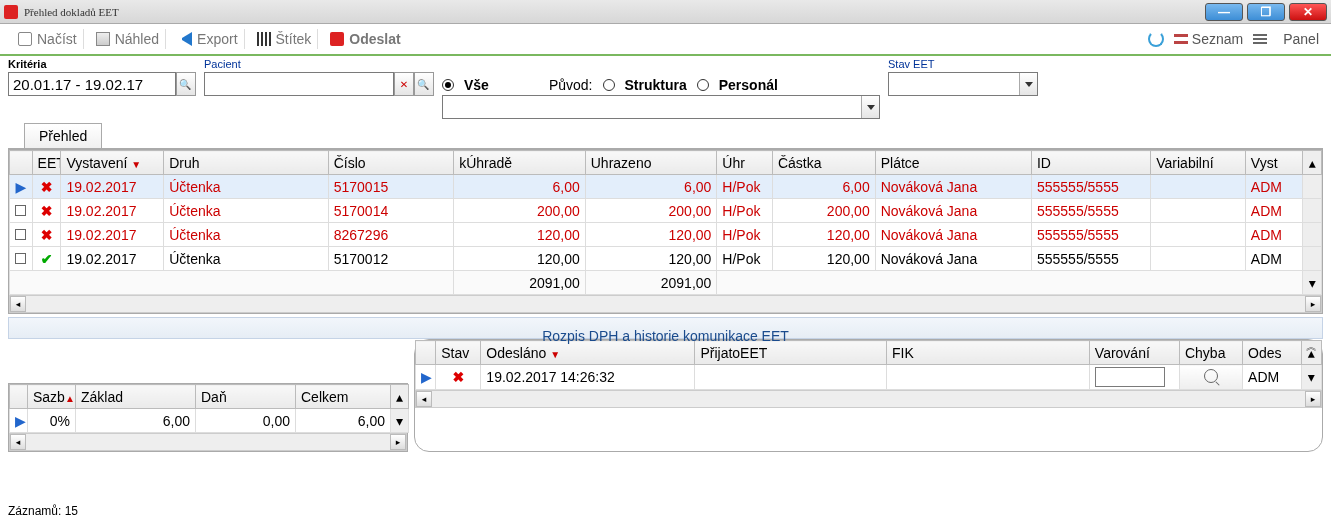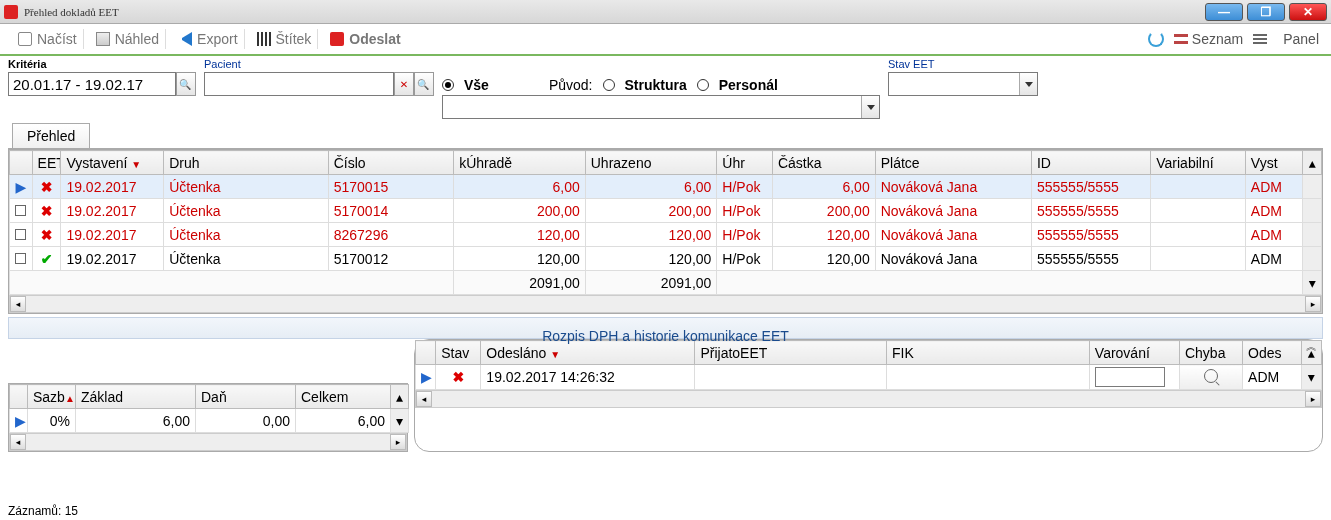--- a/index.html
+++ b/index.html
@@ -42,21 +42,21 @@
   .txt.date { width:168px;}
   .mini-btn { width:20px; height:24px; border:1px solid #999; background:linear-gradient(#fff,#e5e5e5); display:flex; align-items:center; justify-content:center; font-size:10px;}
   .radiogrp { display:flex; align-items:center; gap:10px; font-size:12px; margin-top:19px;}
   .radio { width:12px;height:12px;border:1px solid #333;border-radius:50%;display:inline-flex;align-items:center;justify-content:center;}
   .radio.sel::after { content:""; width:6px;height:6px;background:#000;border-radius:50%;}
   .combo { border:1px solid #7a7a7a; height:24px; display:flex; align-items:center; background:#fff;}
   .combo .arrow { width:18px; height:100%; border-left:1px solid #aaa; background:linear-gradient(#fff,#e5e5e5); display:flex; align-items:center; justify-content:center;}
   .arrow::after { content:""; border-left:4px solid transparent;border-right:4px solid transparent;border-top:5px solid #333;}
 
   
-  .tab { display:inline-block; padding:4px 14px; border:1px solid #aaa; border-bottom:none; background:linear-gradient(#fff,#f0f0f0); margin-left:4px; font-size:14px;}
+  .tab { display:inline-block; padding:4px 14px; border:1px solid #aaa; border-bottom:none; background:linear-gradient(#fff,#f0f0f0); margin-left:16px; font-size:14px;}
 
   
   .gridwrap { margin: 0 8px; border:1px solid #aaa; }
   .grid { width:100%; border-collapse:collapse; table-layout: fixed;}
   .grid th { background:linear-gradient(#f8f8f8,#eaeaea); border:1px solid #bbb; text-align:left; padding:2px 5px; font-weight:normal; color:#000; height:24px; overflow:hidden; white-space:nowrap;}
   .grid td { border:1px solid #ddd; padding:2px 5px; height:24px; white-space:nowrap; overflow:hidden;}
   .grid .num { text-align:right;}
   .red { color:#c00;}
   .row-sel td { background:#e3eefb;}
   .chk { width:11px; height:11px; border:1px solid #666; background:#fff; display:inline-block;}

